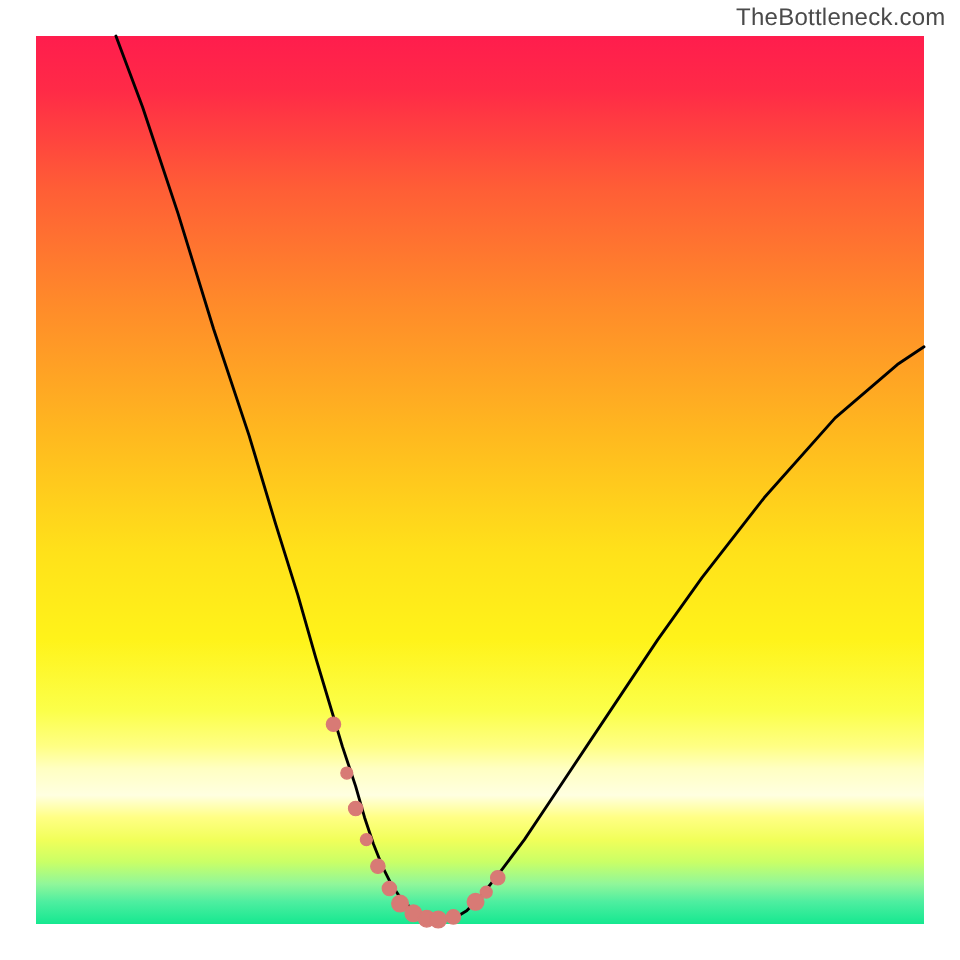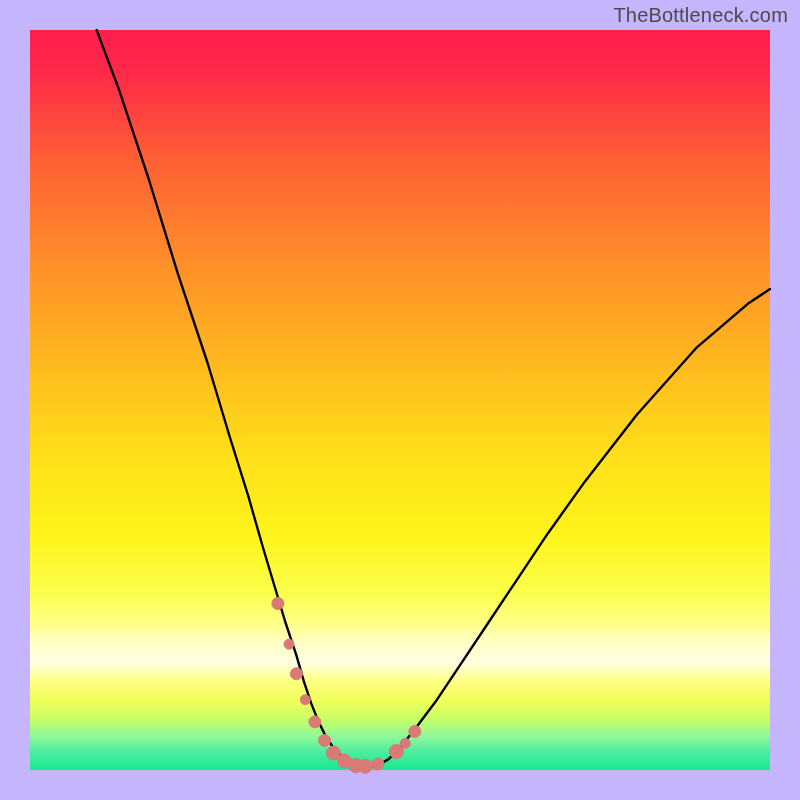--- a/index.html
+++ b/index.html
@@ -9,21 +9,21 @@
     height: 800px;
     background: #000;
     overflow: hidden;
   }
   .frame {
     position: absolute;
     left: 0;
     top: 0;
     width: 800px;
     height: 800px;
-    background: #c4b5fd;
+    background: #ffffff;
   }
   .plot {
     position: absolute;
     left: 30px;
     top: 30px;
     width: 740px;
     height: 740px;
     
   }
   .grad {

